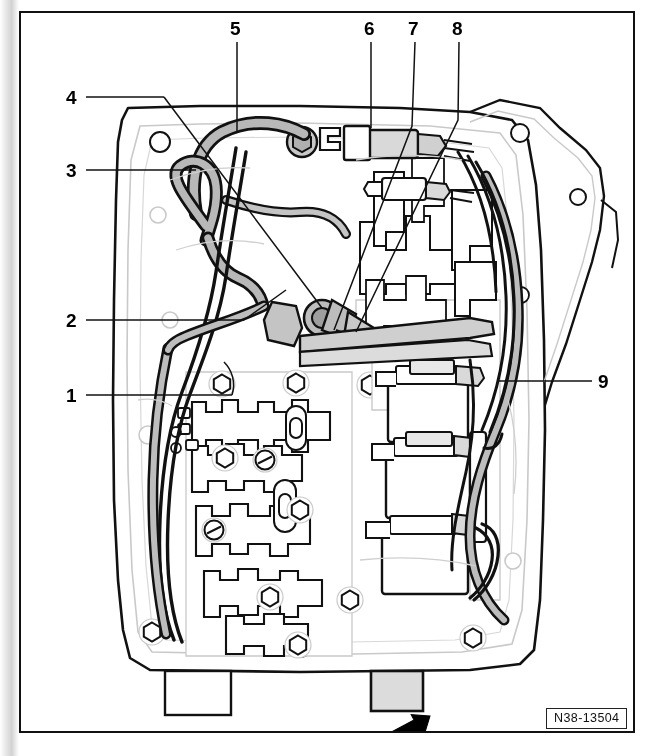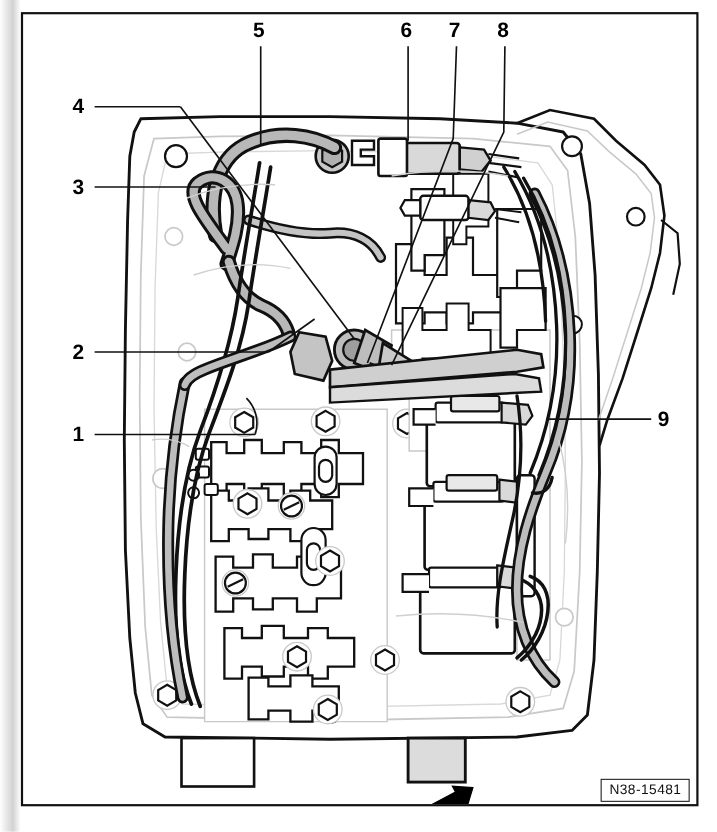--- a/index.html
+++ b/index.html
@@ -315,15 +315,15 @@
   <div class="callout" style="left:66px;top:386px;">1</div>
   <div class="callout" style="left:66px;top:311px;">2</div>
   <div class="callout" style="left:66px;top:161px;">3</div>
   <div class="callout" style="left:66px;top:88px;">4</div>
   <div class="callout" style="left:230px;top:19px;">5</div>
   <div class="callout" style="left:364px;top:19px;">6</div>
   <div class="callout" style="left:408px;top:19px;">7</div>
   <div class="callout" style="left:452px;top:19px;">8</div>
   <div class="callout" style="left:598px;top:372px;">9</div>
 
-  <div class="fig-id" style="left:546px;top:708px;">N38-15481</div>
+  <div class="fig-id" style="left:546px;top:708px;">N38-13504</div>
 
 </div>
 
 </body></html>

